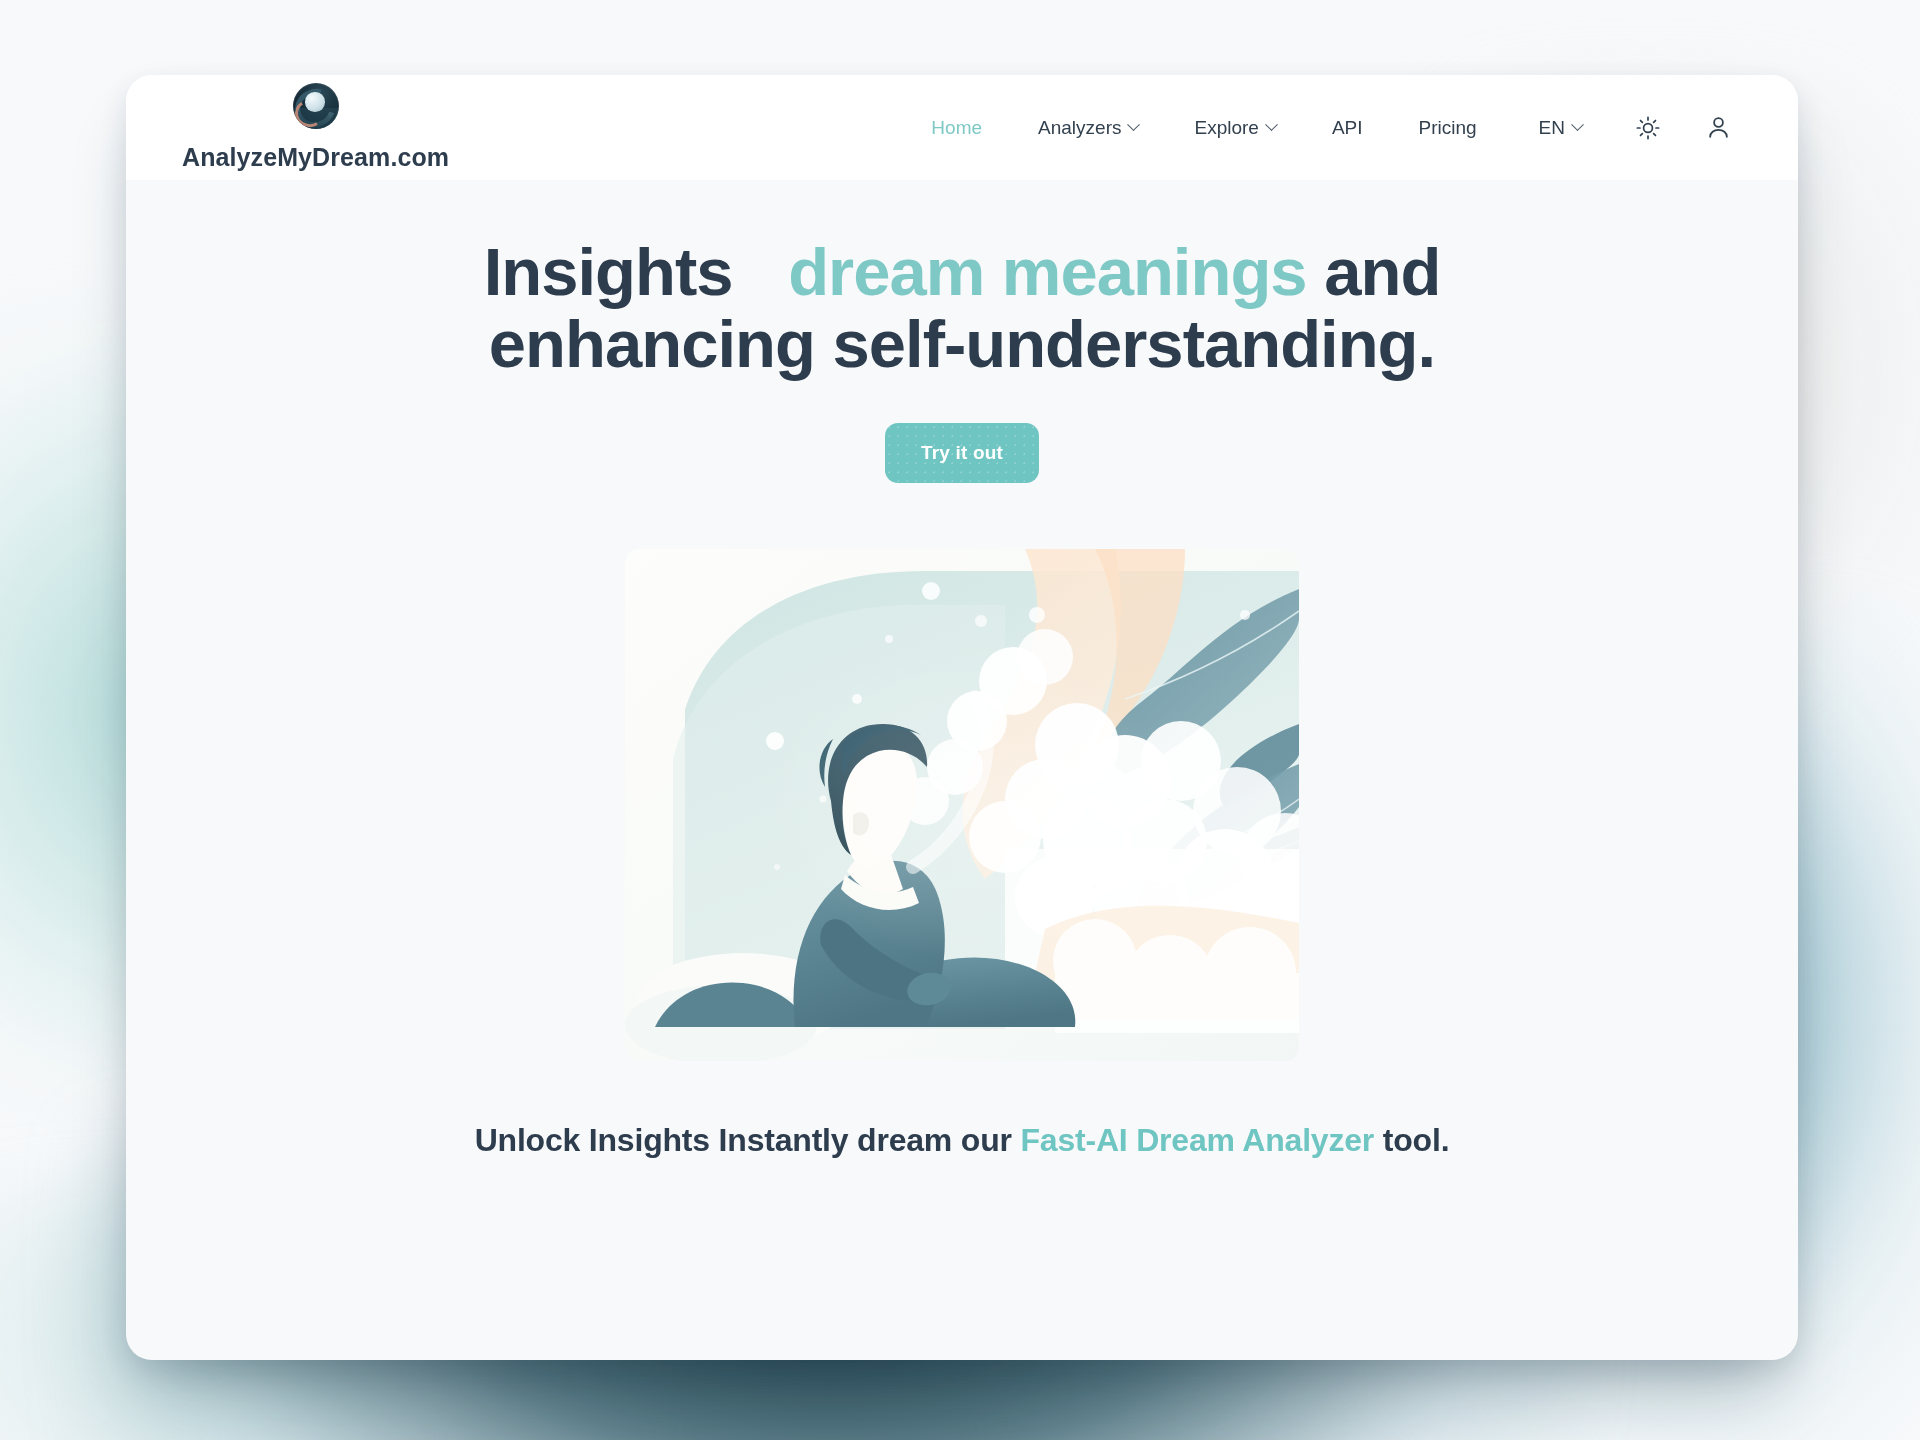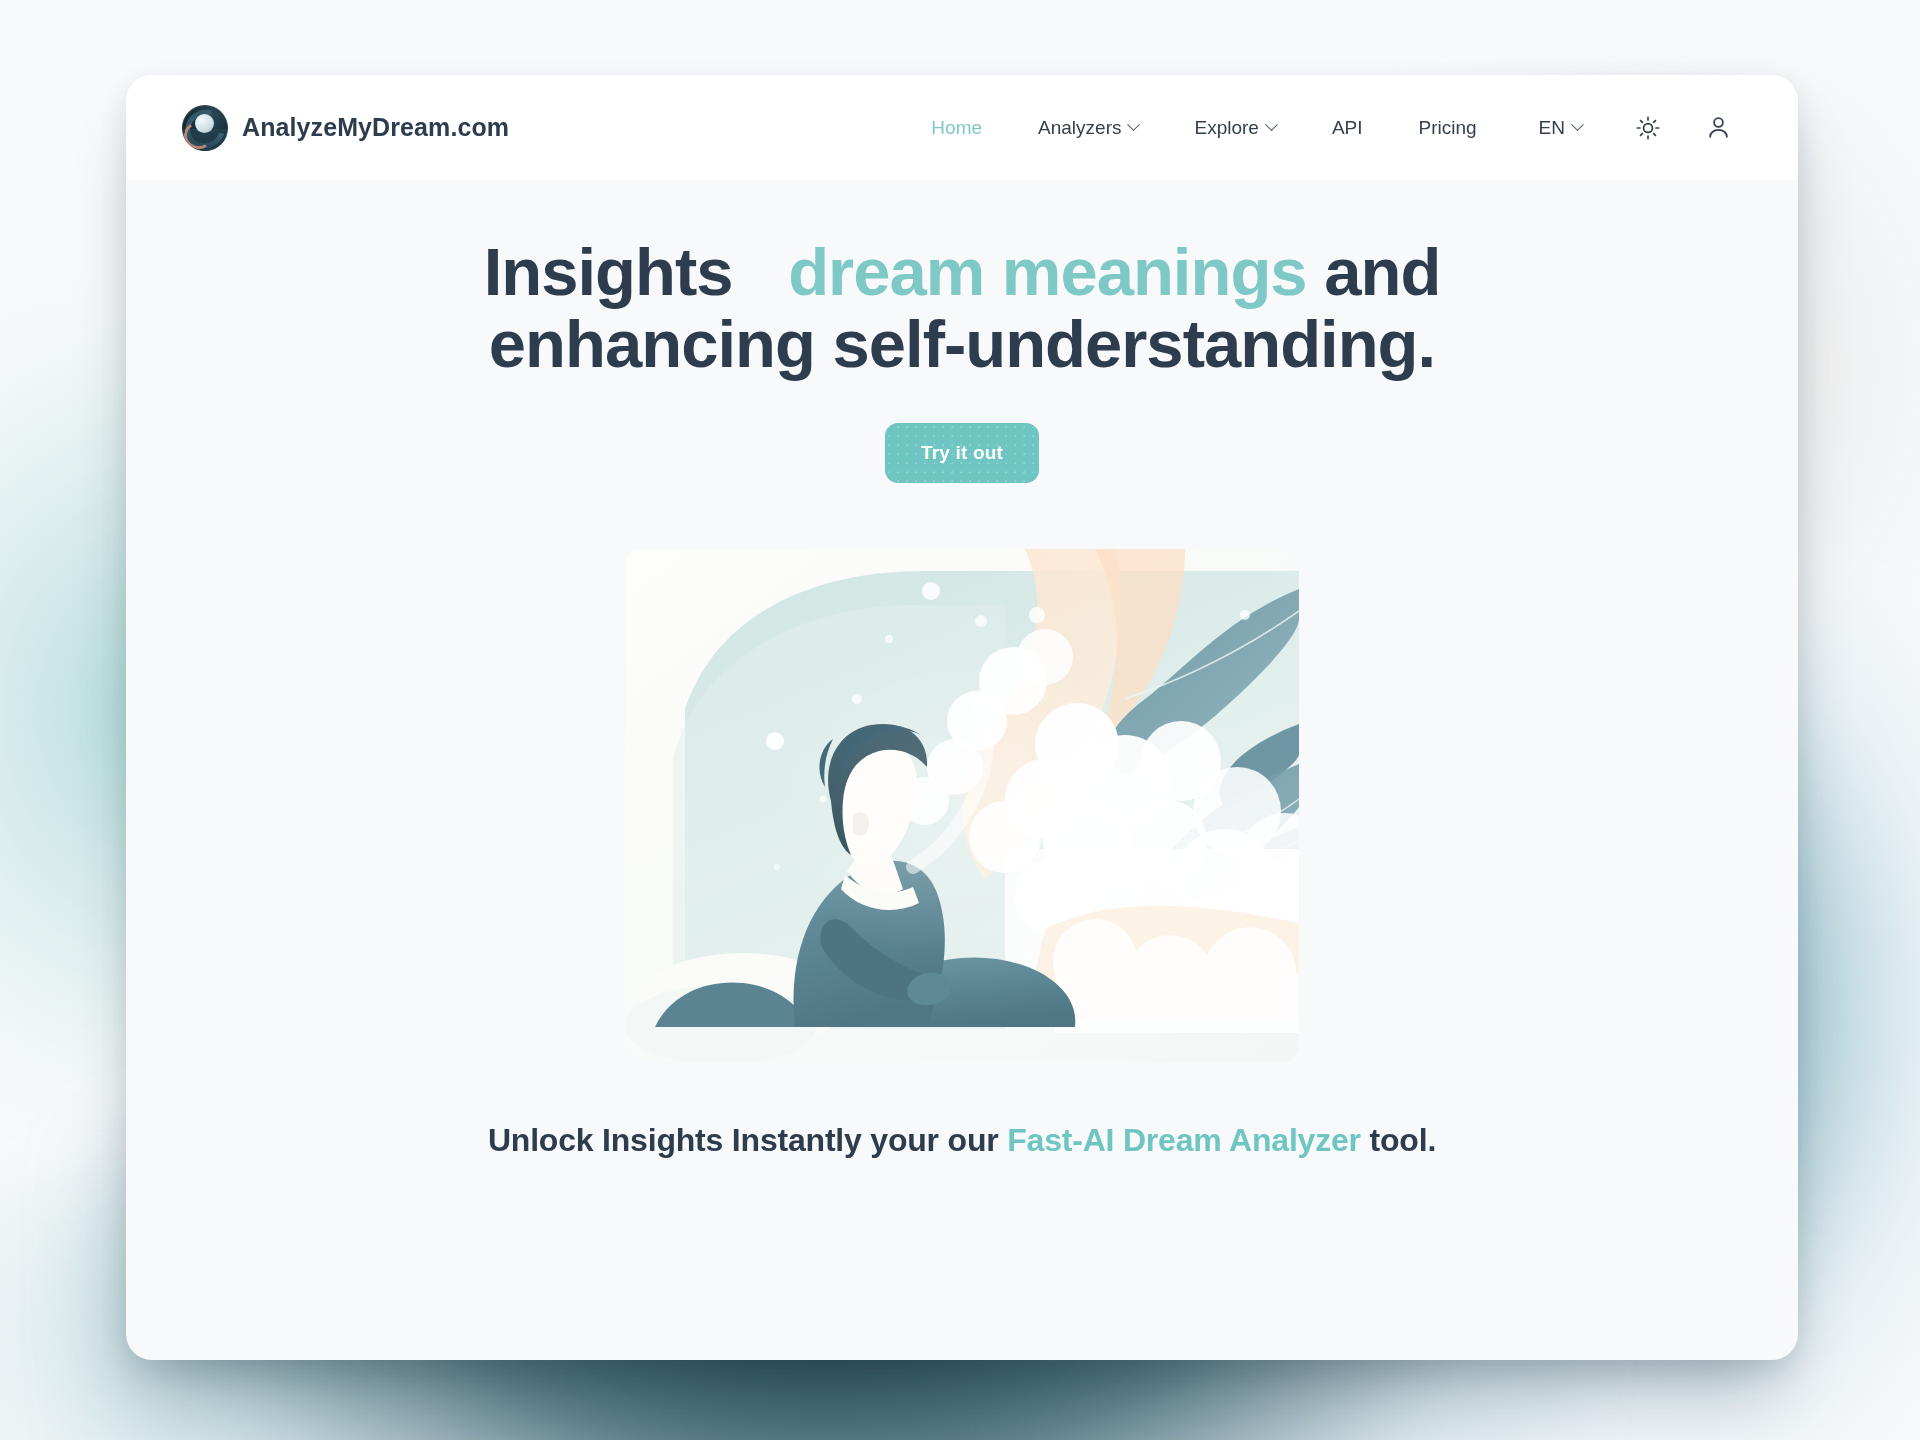--- a/index.html
+++ b/index.html
@@ -107,20 +107,21 @@
     display: flex;
     align-items: center;
     padding: 0 58px 0 56px;
   }
 
   .brand {
     display: flex;
     align-items: center;
     gap: 14px;
     cursor: pointer;
+    flex-direction: column;
   }
   .brand-logo {
     width: 46px;
     height: 46px;
     border-radius: 50%;
     position: relative;
     overflow: hidden;
     flex: none;
     background:
       radial-gradient(circle at 62% 22%, #2b4756 0%, #1b3340 40%, #132530 70%),
@@ -481,16 +482,16 @@
         <path d="M228 266 C 236 260 244 264 244 274 C 244 284 236 290 228 284 Z" fill="#f0efe9"></path>
 
         <path d="M220 326 C 240 344 268 348 288 338 L 294 354 C 266 368 234 360 216 340 Z" fill="#fbfbf7"></path>
 
         <path d="M288 318 C 318 300 344 268 356 230 C 366 198 362 170 350 148" stroke="#ffffff" stroke-width="14" fill="none" opacity="0.55" stroke-linecap="round"></path>
 
         <ellipse cx="340" cy="250" rx="200" ry="160" fill="url(#glow)" opacity="0.25"></ellipse>
       </svg>
     </figure>
 
-    <h2 class="tagline"><span>Unlock Insights Instantly your our </span><span class="accent">Fast-AI Dream Analyzer</span><span> tool.</span></h2>
+    <h2 class="tagline"><span>Unlock Insights Instantly dream our </span><span class="accent">Fast-AI Dream Analyzer</span><span> tool.</span></h2>
 
   </main>
 </div>
 
 </body></html>

